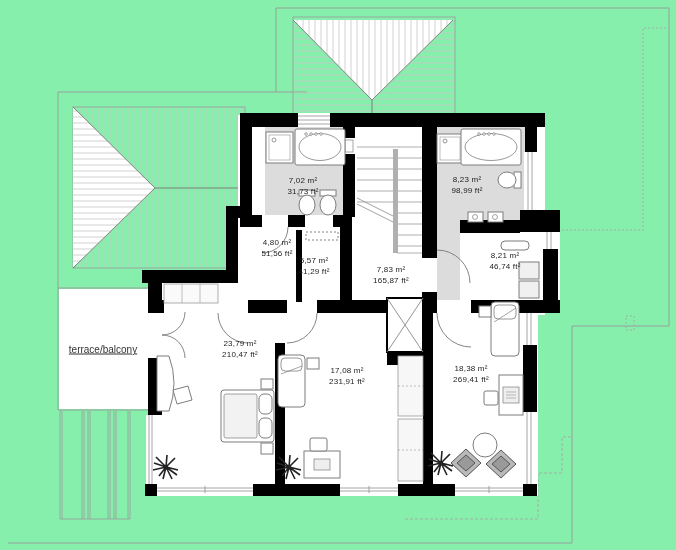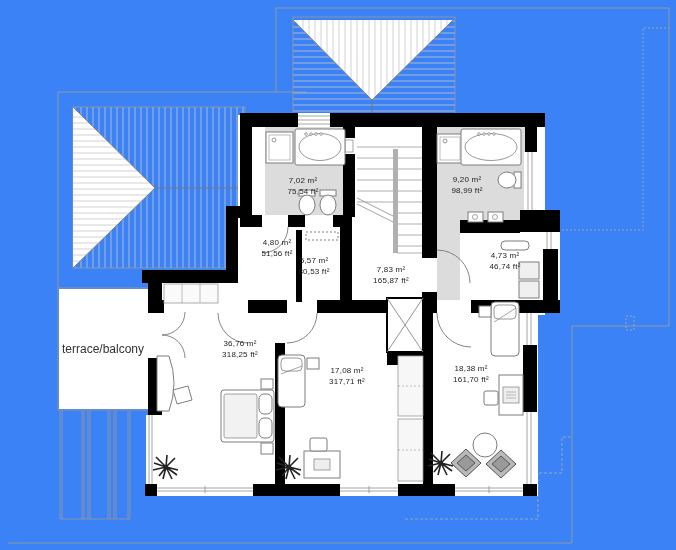--- a/index.html
+++ b/index.html
@@ -1,21 +1,21 @@
 <!DOCTYPE html>
 <html><head>
 <meta charset="utf-8">
 <style>
   html,body{margin:0;padding:0;background:#fff;}
-  #plan-wrap{position:relative;width:676px;height:550px;background:#3b82f6;overflow:hidden;
+  #plan-wrap{position:relative;width:676px;height:550px;background:#86efac;overflow:hidden;
              font-family:"Liberation Sans", sans-serif;}
   #plan-svg{position:absolute;left:0;top:0;}
   .room-label{position:absolute;transform:translate(-50%,-50%);text-align:center;
               font-size:8px;line-height:11px;color:#1c1c1c;white-space:nowrap;letter-spacing:0.2px;}
-  .terrace-label{position:absolute;transform:translate(-50%,-50%);font-size:12px;color:#333;white-space:nowrap;}
+  .terrace-label{position:absolute;transform:translate(-50%,-50%);font-size:10px;color:#333;white-space:nowrap;text-decoration:underline;}
 </style>
 </head>
 <body>
 
 <div id="plan-wrap">
 
 <svg id="plan-svg" width="676" height="550" viewBox="0 0 676 550">
   <defs>
     <pattern id="hv" width="6" height="6" patternUnits="userSpaceOnUse">
       <path d="M3,0 V6" stroke="#c6c6c6" stroke-width="0.8"></path>
@@ -265,49 +265,49 @@
 
   <g>
     <use href="#plant" x="166" y="467"></use>
     <use href="#plant" x="289" y="467"></use>
     <use href="#plant" x="441" y="463"></use>
   </g>
 </svg>
 
 <div class="room-label" style="left:303px;top:186px">
   <div>7,02 m²</div>
-  <div>75,54 ft²</div>
+  <div>31,73 ft²</div>
 </div>
 <div class="room-label" style="left:467px;top:185px">
-  <div>9,20 m²</div>
+  <div>8,23 m²</div>
   <div>98,99 ft²</div>
 </div>
 <div class="room-label" style="left:277px;top:248px">
   <div>4,80 m²</div>
   <div>51,56 ft²</div>
 </div>
 <div class="room-label" style="left:314px;top:266px">
   <div>5,57 m²</div>
-  <div>80,53 ft²</div>
+  <div>41,29 ft²</div>
 </div>
 <div class="room-label" style="left:391px;top:275px">
   <div>7,83 m²</div>
   <div>165,87 ft²</div>
 </div>
 <div class="room-label" style="left:505px;top:261px">
-  <div>4,73 m²</div>
+  <div>8,21 m²</div>
   <div>46,74 ft²</div>
 </div>
 <div class="room-label" style="left:240px;top:349px">
-  <div>36,76 m²</div>
-  <div>318,25 ft²</div>
+  <div>23,79 m²</div>
+  <div>210,47 ft²</div>
 </div>
 <div class="room-label" style="left:347px;top:376px">
   <div>17,08 m²</div>
-  <div>317,71 ft²</div>
+  <div>231,91 ft²</div>
 </div>
 <div class="room-label" style="left:471px;top:374px">
   <div>18,38 m²</div>
-  <div>161,70 ft²</div>
+  <div>269,41 ft²</div>
 </div>
 <div class="terrace-label" style="left:103px;top:349px">terrace/balcony</div>
 
 </div>
 
 </body></html>

